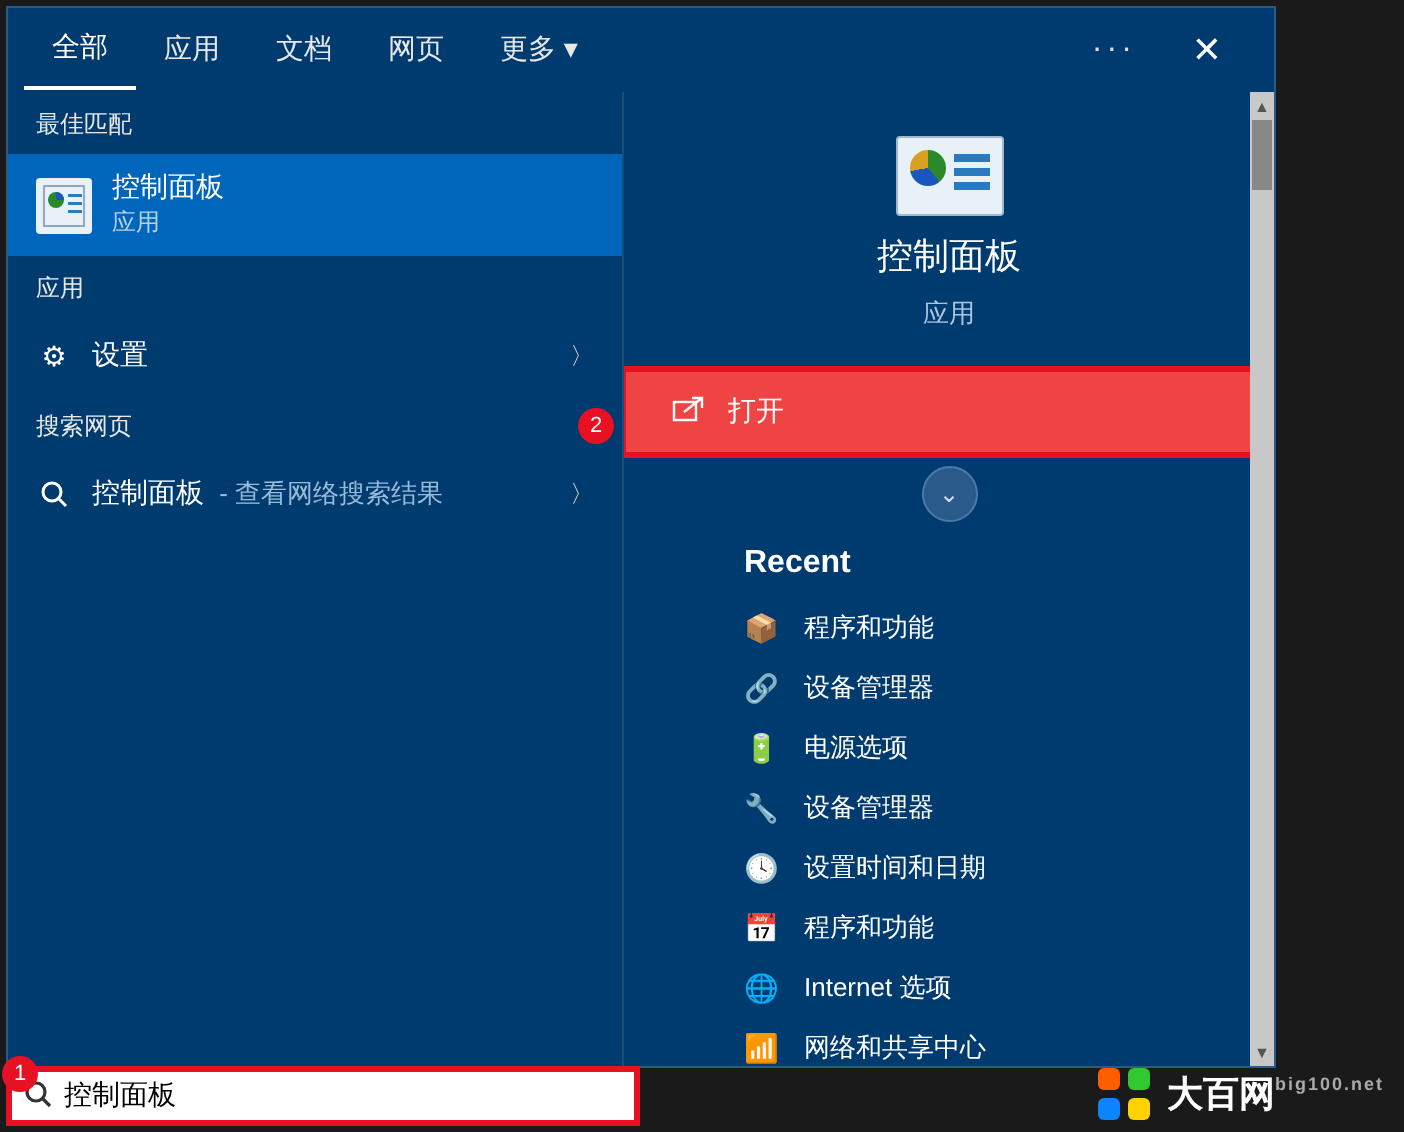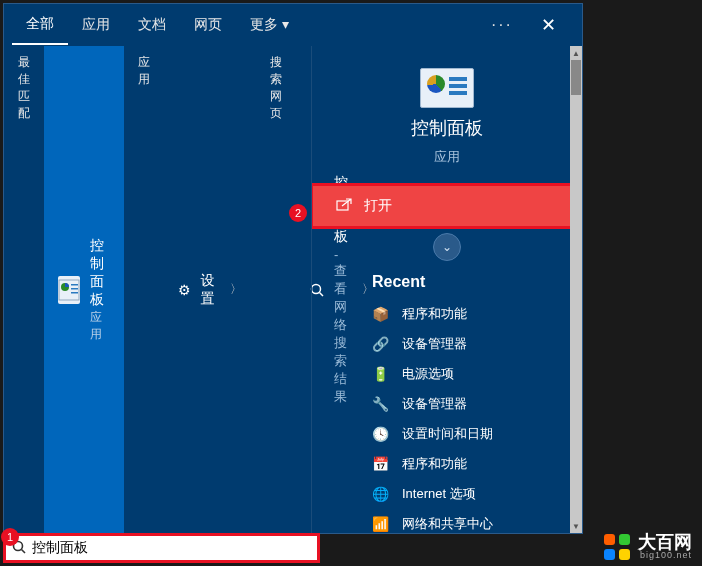--- a/index.html
+++ b/index.html
@@ -1,21 +1,21 @@
 <!DOCTYPE html>
 <html><head>
   <meta charset="utf-8">
   <style>
     * { margin: 0; padding: 0; box-sizing: border-box; font-family: "Microsoft YaHei", "Segoe UI", sans-serif; }
     body { width: 702px; height: 566px; background: #1a1a1a; position: relative; overflow: hidden; }
     
     .search-panel {
       position: absolute;
       left: 3px; top: 3px;
-      width: 580px; height: 531px;
+      width: 635px; height: 531px;
       background: #003b6f;
       border: 1px solid #2a5a8a;
       display: flex;
       flex-direction: column;
     }
     
     .tabs-row {
       display: flex;
       align-items: center;
       height: 42px;
@@ -32,21 +32,21 @@
     .tabs-spacer { flex: 1; }
     .tabs-right { display: flex; align-items: center; gap: 18px; padding-right: 8px; }
     .dots { letter-spacing: 2px; color: #e0e0e0; font-size: 16px; }
     .close-x { color: #fff; font-size: 18px; padding: 6px 10px; cursor: pointer; }
     
     .content-row { display: flex; flex: 1; overflow: hidden; }
     
     .left-col {
       width: 307px;
       display: flex;
-      flex-direction: row;
+      flex-direction: column;
       color: #fff;
       position: relative;
     }
     .section-label {
       font-size: 12px;
       padding: 8px 14px 6px;
       color: #e8e8e8;
     }
     .best-match {
       background: #0066bb;
@@ -249,23 +249,23 @@
     }
     .wm-logo span {
       position: absolute;
       width: 11px; height: 11px;
       border-radius: 3px;
     }
     .q1 { background: #ff5e00; left: 0; top: 0; border-top-left-radius: 11px; }
     .q2 { background: #32c832; right: 0; top: 0; border-top-right-radius: 11px; }
     .q3 { background: #0a84ff; left: 0; bottom: 0; border-bottom-left-radius: 11px; }
     .q4 { background: #ffd200; right: 0; bottom: 0; }
-    .wm-text { display: flex; flex-direction: column; line-height: 1; }
+    .wm-text { display: flex; flex-direction: row; line-height: 1; }
     .wm-main { font-size: 18px; font-weight: bold; }
-    .wm-sub { font-size: 9px; color: #aaa; text-align: right; letter-spacing: 1px; }
+    .wm-sub { font-size: 9px; color: #aaa; text-align: right; letter-spacing: 1px; font-weight: bold; }
   </style>
 </head>
 <body>
 
 <div class="search-panel">
   <div class="tabs-row">
     <div class="tab active">全部</div>
     <div class="tab">应用</div>
     <div class="tab">文档</div>
     <div class="tab">网页</div>

